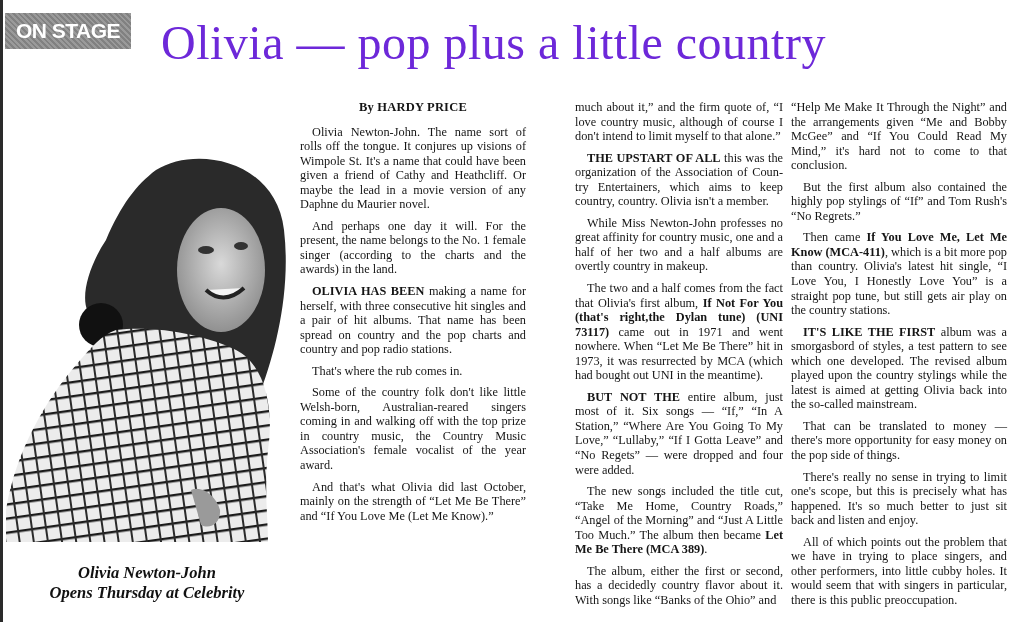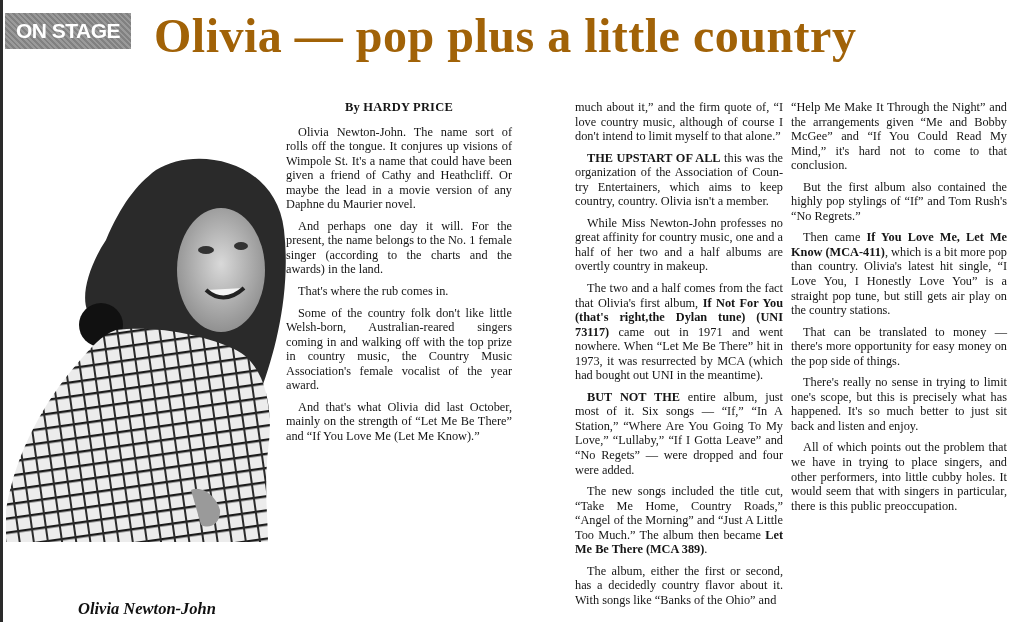--- a/index.html
+++ b/index.html
@@ -9,47 +9,47 @@
   }
   .left-rule { position: absolute; left: 0; top: 0; width: 3px; height: 622px; background: #2a2a2a; }
   .section-tag {
     position: absolute; left: 5px; top: 13px; width: 126px; height: 36px;
     background: #8c8c8c;
     background-image: repeating-linear-gradient(45deg, rgba(255,255,255,0.12) 0 2px, rgba(0,0,0,0.08) 2px 4px);
     color: #ffffff; font-family: "Liberation Sans", sans-serif; font-weight: bold;
     font-size: 21px; letter-spacing: -0.5px; line-height: 36px; text-align: center;
   }
   .headline {
-    position: absolute; left: 150px; top: 4px; margin: 4px;
-    font-family: "Liberation Serif", serif; font-weight: bold; font-size: 48px;
-    line-height: 56px; letter-spacing: 0.5px; color: #a16207; white-space: nowrap;
+    position: absolute; left: 150px; top: 4px; margin: 11px;
+    font-family: "Liberation Serif", serif; font-weight: normal; font-size: 48px;
+    line-height: 56px; letter-spacing: 0.5px; color: #6d28d9; white-space: nowrap;
   }
   .photo {
     position: absolute; left: 6px; top: 150px; width: 282px; height: 392px;
   }
   .photo svg { width: 100%; height: 100%; display: block; }
   .caption {
     position: absolute; left: 6px; top: 563px; width: 282px; text-align: center;
     font-family: "Liberation Serif", serif; font-style: italic; font-weight: bold;
     font-size: 16.5px; line-height: 20px; color: #111;
   }
-  .caption div { white-space: nowrap; margin-top: 36px; }
+  .caption div { white-space: nowrap; }
   .col {
     position: absolute; top: 100px;
     font-family: "Liberation Serif", serif; font-size: 12.3px; line-height: 14.55px;
     text-align: justify; hyphens: manual; color: #151515;
   }
   .col p { margin: 0 0 7px 0; text-indent: 12px; }
   .col p.cont { text-indent: 0; }
   .col b { font-weight: bold; }
   .byline {
     font-weight: bold; font-size: 12.5px; text-align: center; margin: 0 0 10px 0;
     letter-spacing: 0.2px;
   }
-  #col1 { left: 286px; width: 226px; }
+  #col1 { left: 300px; width: 226px; }
   #col2 { left: 575px; width: 208px; }
   #col3 { left: 791px; width: 216px; }
 </style>
 </head>
 <body>
 
 <div class="left-rule"></div>
 
 <div class="section-tag">ON STAGE</div>
 
@@ -88,20 +88,21 @@
 <div class="caption">
   <div>Olivia Newton-John</div>
   <div>Opens Thursday at Celebrity</div>
 </div>
 
 <div class="col" id="col1">
   <div class="byline">By HARDY PRICE</div>
   <div class="paras">
       <p><span>Olivia Newton-John. The name sort of rolls off the tongue. It conjures up vi­sions of Wimpole St. It's a name that could have been given a friend of Cathy and Heathcliff. Or maybe the lead in a movie version of any Daphne du Maurier novel.</span></p>
       <p><span>And perhaps one day it will. For the present, the name belongs to the No. 1 female singer (according to the charts and the awards) in the land.</span></p>
+      <p><b>OLIVIA HAS BEEN</b><span> making a name for herself, with three consecutive hit singles and a pair of hit albums. That name has been spread on country and the pop charts and country and pop radio stations.</span></p>
       <p><span>That's where the rub comes in.</span></p>
       <p><span>Some of the country folk don't like little Welsh-born, Australian-reared sing­ers coming in and walking off with the top prize in country music, the Country Music Association's female vocalist of the year award.</span></p>
       <p><span>And that's what Olivia did last Octo­ber, mainly on the strength of “Let Me Be There” and “If You Love Me (Let Me Know).”</span></p>
     </div>
 </div>
 
 <div class="col" id="col2">
   <div class="paras">
       <p class="cont"><span>much about it,” and the firm quote of, “I love country music, although of course I don't intend to limit myself to that alone.”</span></p>
       <p><b>THE UPSTART OF ALL</b><span> this was the organization of the Association of Coun­try Entertainers, which aims to keep country, country. Olivia isn't a member.</span></p>
@@ -111,17 +112,18 @@
       <p><span>The new songs included the title cut, “Take Me Home, Country Roads,” “Angel of the Morning” and “Just A Little Too Much.” The album then be­came </span><b>Let Me Be There (MCA 389)</b><span>.</span></p>
       <p><span>The album, either the first or second, has a decidedly country flavor about it. With songs like “Banks of the Ohio” and</span></p>
     </div>
 </div>
 
 <div class="col" id="col3">
   <div class="paras">
       <p class="cont"><span>“Help Me Make It Through the Night” and the arrangements given “Me and Bobby McGee” and “If You Could Read My Mind,” it's hard not to come to that conclusion.</span></p>
       <p><span>But the first album also contained the highly pop stylings of “If” and Tom Rush's “No Regrets.”</span></p>
       <p><span>Then came </span><b>If You Love Me, Let Me Know (MCA-411)</b><span>, which is a bit more pop than country. Olivia's latest hit sin­gle, “I Love You, I Honestly Love You” is a straight pop tune, but still gets air play on the country stations.</span></p>
+      <p><b>IT'S LIKE THE FIRST</b><span> album was a smorgasbord of styles, a test pattern to see which one developed. The revised album played upon the country stylings while the latest is aimed at getting Olivia back into the so-called mainstream.</span></p>
       <p><span>That can be translated to money — there's more opportunity for easy money on the pop side of things.</span></p>
       <p><span>There's really no sense in trying to limit one's scope, but this is precisely what has happened. It's so much better to just sit back and listen and enjoy.</span></p>
       <p><span>All of which points out the problem that we have in trying to place singers, and other performers, into little cubby holes. It would seem that with singers in particular, there is this public preoccupation.</span></p>
     </div>
 </div>
 
 </body></html>

